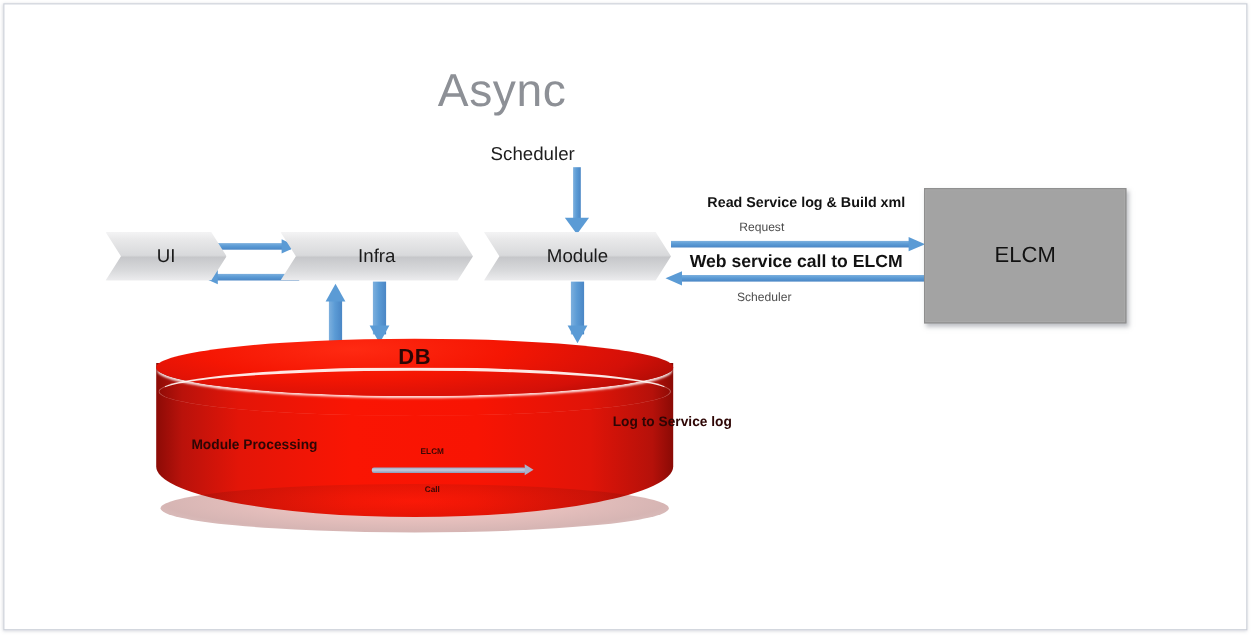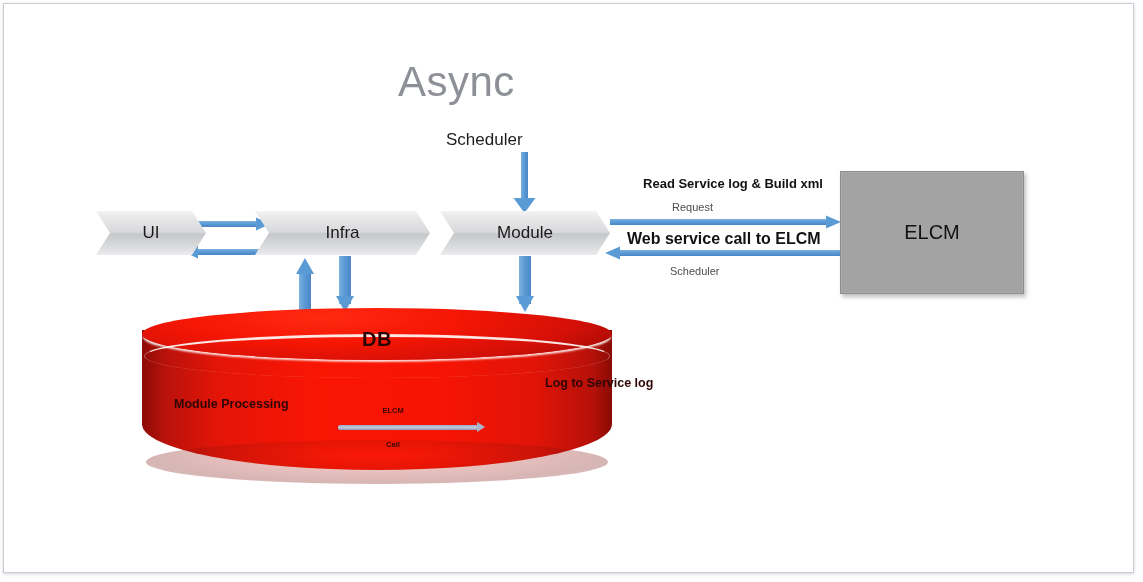--- a/index.html
+++ b/index.html
@@ -178,37 +178,37 @@
     position: absolute;
     left: 4px; top: 132px;
     width: 462px; height: 44px;
     border-radius: 50%;
     background: radial-gradient(ellipse at 50% 35%,
         rgba(255,40,20,.22) 0%, rgba(120,10,5,.30) 70%,
         rgba(90,6,3,.18) 100%);
   }
   .db-label {
     position: absolute;
-    left: 0; top: 20px;
+    left: 0; top: 6px;
     width: 470px;
     text-align: center;
     font-size: 20px;
     font-weight: bold;
     color: #2b0604;
     letter-spacing: .5px;
   }
   .db-text {
     position: absolute;
     font-weight: bold;
     font-size: 12.5px;
     color: #2e0605;
     white-space: nowrap;
   }
   .db-text-module { left: 32px; top: 89px; }
-  .db-text-log    { left: 356px; top: 68px; padding-left: 47px; }
+  .db-text-log    { left: 368px; top: 68px; padding-left: 47px; }
 
   .db-mini-lbl {
     position: absolute;
     font-size: 7.5px;
     font-weight: bold;
     color: #3a0705;
     text-align: center;
     width: 80px;
     white-space: nowrap;
   }

